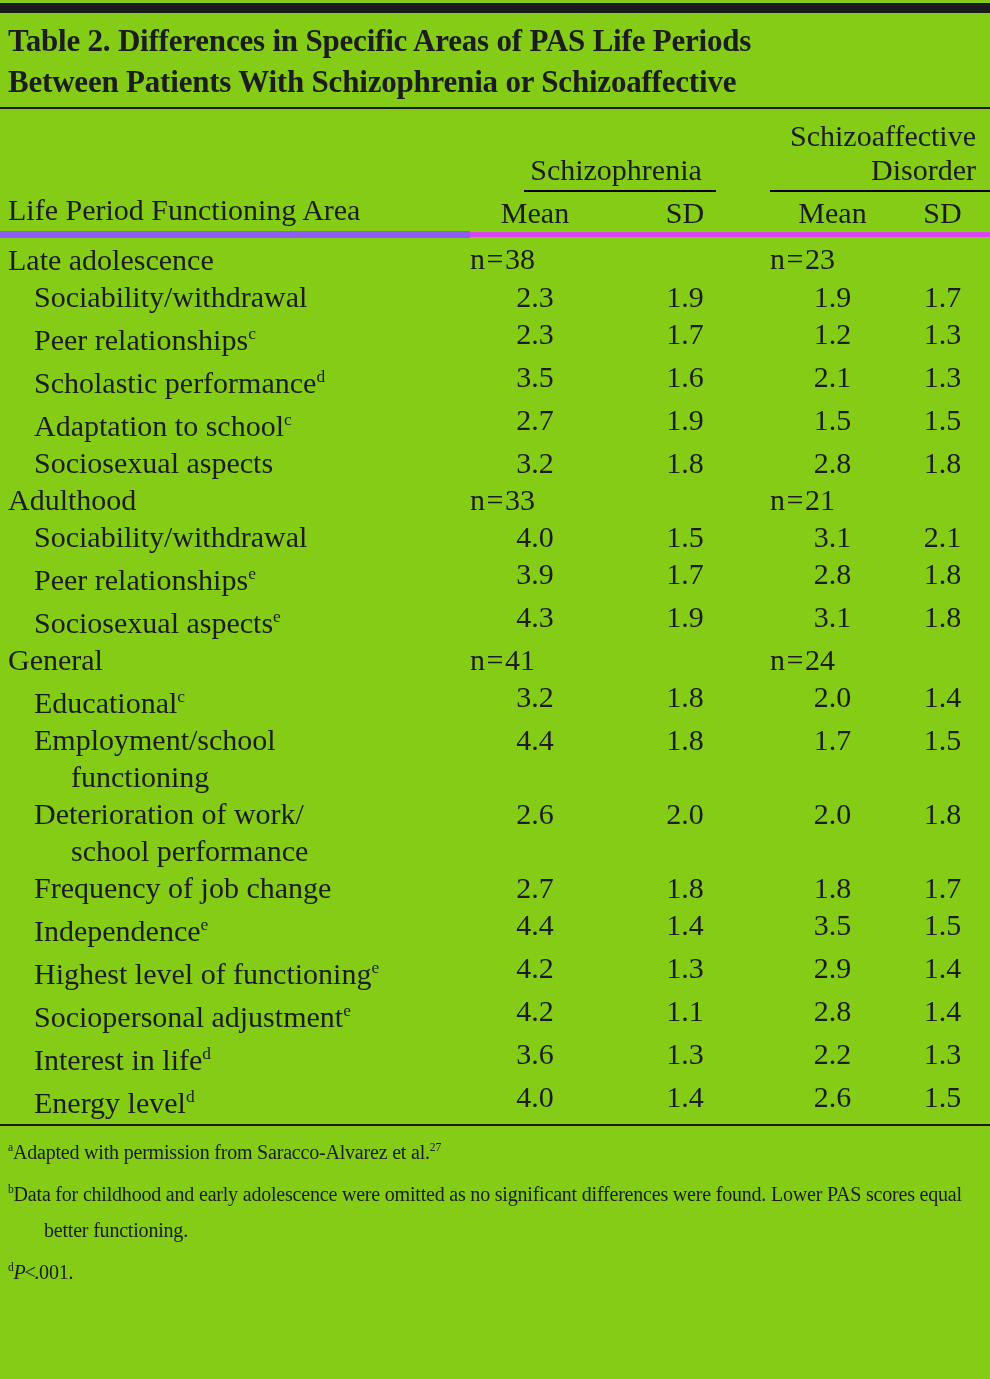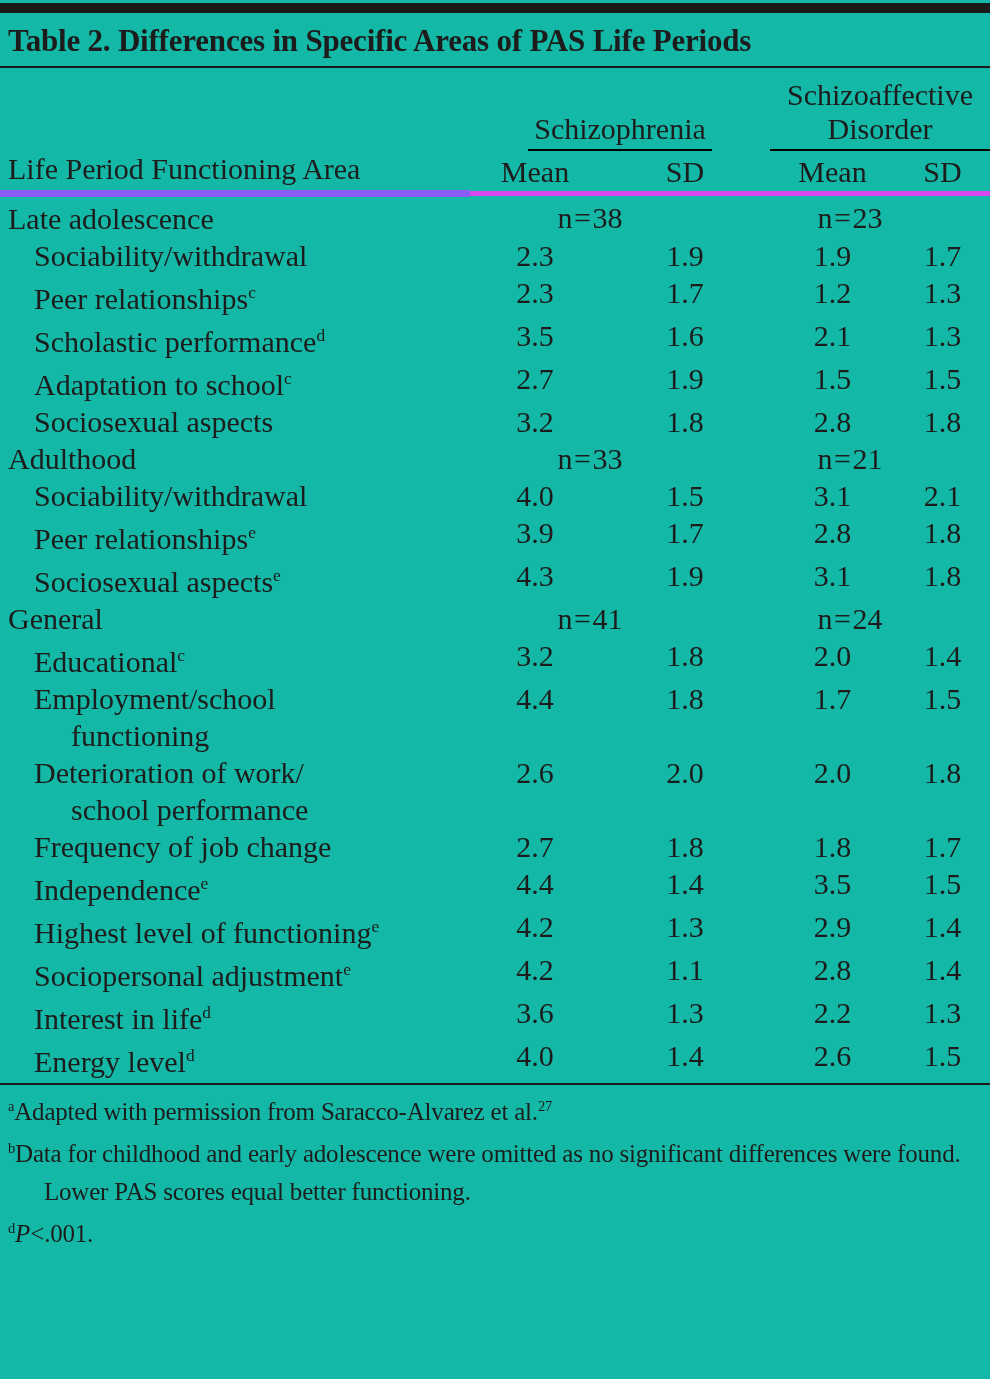--- a/index.html
+++ b/index.html
@@ -1,20 +1,20 @@
 <!DOCTYPE html>
 <html><head>
 <meta charset="utf-8">
 <style>
   html, body { margin: 0; padding: 0; background: #ffffff; }
   .page {
     position: relative;
     width: 990px;
     height: 1379px;
-    background: #14b8a6;
+    background: #84cc16;
     color: #1c1c1c;
     font-family: "Liberation Serif", serif;
     overflow: hidden;
     box-sizing: border-box;
   }
   .top-bar {
     margin-top: 3px;
     height: 10px;
     background: #1a1a1a;
   }
@@ -51,64 +51,65 @@
     text-align: left;
     padding: 0 0 4px 8px;
     border-bottom: 7px solid #8b5cf6;
     line-height: 34px;
   }
   th.grp { text-align: center; padding-top: 10px; }
   .spanner {
     display: inline-block;
     max-width: 212px;
     line-height: 34px;
-    padding: 0 6px 3px 6px;
+    padding: 0 14px 3px 6px;
     border-bottom: 2px solid #000000;
-    text-align: center;
+    text-align: right;
   }
   th.h2 {
     text-align: center;
     padding: 6px 0 4px 0;
     border-bottom: 5px solid #d946ef;
     line-height: 30px;
   }
 
   tbody td {
     padding: 0;
     line-height: 37px;
     vertical-align: top;
   }
   td.sec-label { text-align: left; padding-left: 8px; }
   td.row-label { text-align: left; padding-left: 34px; }
   td.row-label .cont { display: block; padding-left: 37px; }
   td.num { text-align: center; }
-  td.nval { text-align: center; padding-right: 60px; word-spacing: -6px; }
+  td.nval { padding-right: 60px; word-spacing: -6px; }
   tbody sup, .fn sup, .title sup { font-size: 0.58em; }
   tbody tr:first-child td { padding-top: 3px; }
   tbody tr:last-child td { padding-bottom: 3px; }
 
-  .footnotes { padding: 3px 8px 0 8px; font-size: 25px; }
+  .footnotes { padding: 3px 8px 0 8px; font-size: 20px; }
   .fn {
     line-height: 37px;
     padding-left: 36px;
     text-indent: -36px;
     letter-spacing: -0.2px;
   }
   .fn .tight { word-spacing: -6px; }
   .fn i { font-style: italic; }
 </style>
 </head>
 <body>
 
 <div class="page">
 
   <div class="top-bar"></div>
 
   <div class="title">
     <span class="tline">Table 2. Differences in Specific Areas of PAS Life Periods</span>
+    <span class="tline">Between Patients With Schizophrenia or Schizoaffective</span>
   </div>
 
   <table class="data">
     <colgroup>
       <col class="c-label">
         <col class="c-m1">
         <col class="c-s1">
         <col class="c-m2">
         <col class="c-s2">
     </colgroup>

